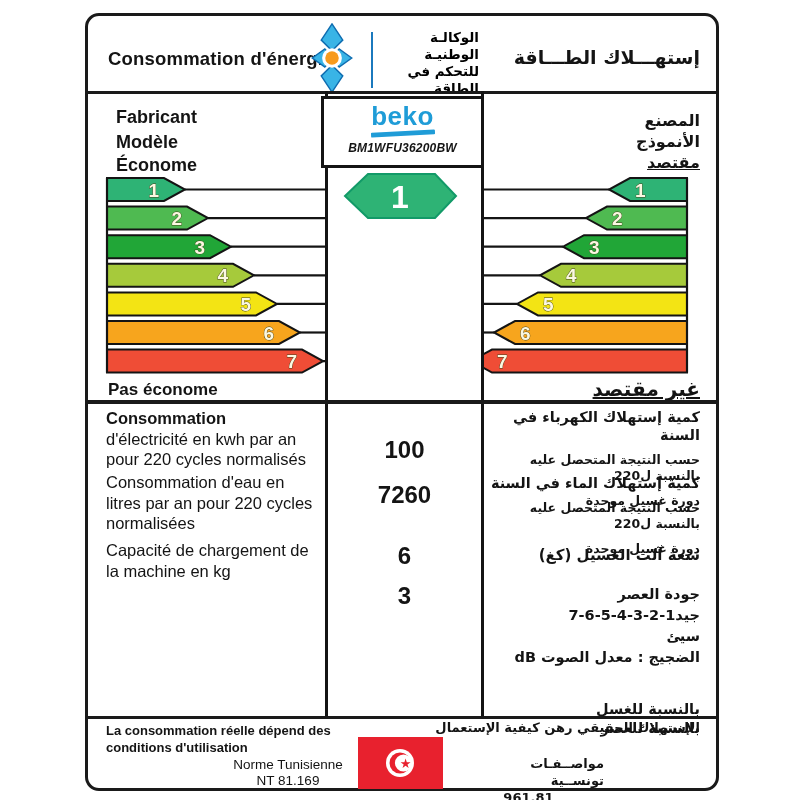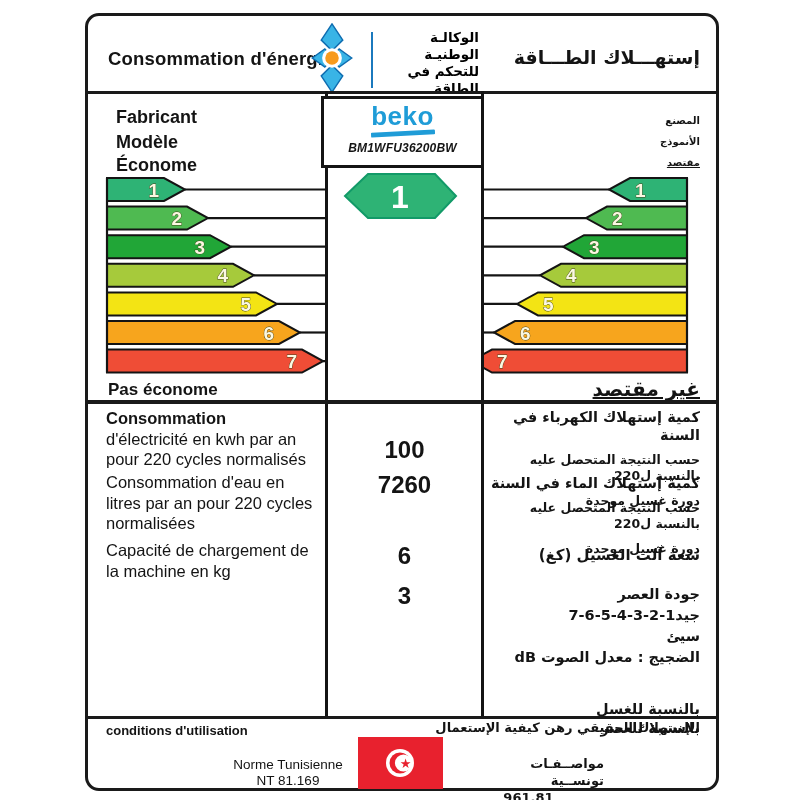--- a/index.html
+++ b/index.html
@@ -18,21 +18,21 @@
   
   .hdr-fr{left:20px;top:32px;font-size:18.5px;font-weight:bold;letter-spacing:.2px;}
   .anme-logo{left:221px;top:7px;}
   .anme-div{left:283px;top:16px;width:2px;height:56px;background:#1b79bd;}
   .anme-text{left:291px;top:13px;width:100px;text-align:right;color:#000000;}
   .anme-text .l{font-size:13.5px;font-weight:bold;line-height:17px;}
   .anme-text .acr{font-size:17px;letter-spacing:5px;font-weight:bold;text-align:left;margin-top:2px;font-family:"Liberation Sans",sans-serif;direction:ltr;}
   .hdr-ar{right:16px;top:30px;font-size:19px;font-weight:bold;}
   
   .flab{left:20px;font-size:18px;font-weight:600;margin-left:8px;}
-  .rlabs{right:16px;top:94px;font-size:10px;font-weight:bold;line-height:21px;text-align:right;}
+  .rlabs{right:16px;top:94px;font-size:16px;font-weight:bold;line-height:21px;text-align:right;}
   .rlabs .u{text-decoration:underline;}
   
   .center-col{left:237px;top:75px;width:153px;height:625px;border-left:3px solid #141414;border-right:3px solid #141414;}
   .brand-box{left:233px;top:80px;width:157px;height:66px;border:3px solid #141414;background:#fff;z-index:3;text-align:center;}
   .beko{font-size:26px;font-weight:bold;color:#1f9cd7;letter-spacing:.5px;line-height:26px;margin-top:4px;}
   .swoosh{width:64px;height:5px;background:#1f9cd7;margin:2px auto 5px auto;transform:rotate(-3deg);border-radius:1px;}
   .model{font-size:12px;font-weight:bold;letter-spacing:.2px;font-style:italic;}
   .hex{left:254px;top:155px;z-index:2;}
   
   .scale{z-index:1;}
@@ -171,21 +171,21 @@
     <div>Consommation d'eau en</div>
     <div>litres par an pour 220 cycles</div>
     <div>normalisées</div>
   </div>
   <div class="abs frrow" style="top:524px;">
     <div>Capacité de chargement de</div>
     <div>la machine en kg</div>
   </div>
 
   <div class="abs val" style="top:396px;margin-top:24px;">100</div>
-  <div class="abs val" style="top:455px;">7260</div>
+  <div class="abs val" style="top:465px;">7260</div>
   <div class="abs val" style="top:526px;">6</div>
   <div class="abs val" style="top:566px;">3</div>
 
   <div class="abs arrow-col ar" style="top:392px;">
     <div class="artitle">كمية إستهلاك الكهرباء في السنة</div>
     <div class="arsub" style="margin-top:8px;">حسب النتيجة المتحصل عليه بالنسبة ل220</div>
     <div class="arsub" style="margin-top:9px;">دورة غسيل موحدة</div>
   </div>
   <div class="abs arrow-col ar" style="top:458px;">
     <div class="artitle">كمية إستهلاك الماء في السنة</div>
@@ -198,20 +198,21 @@
     <div class="arline ltr-embed">7-6-5-4-3-2-1جيد</div>
     <div class="arline">سيئ</div>
     <div class="arline">الضجيج : معدل الصوت dB</div>
     <div class="arline" style="line-height:19px;margin-top:32px;">بالنسبة للغسل</div>
     <div class="arline" style="line-height:19px;">بالنسبة للعصر</div>
   </div>
 
   <div class="hline" style="top:700px;height:3px;"></div>
 
   <div class="abs foot-fr">
+    <div>La consommation réelle dépend des</div>
     <div>conditions d'utilisation</div>
   </div>
   <div class="abs norme">
     <div>Norme Tunisienne</div>
     <div>NT 81.169</div>
   </div>
 
   <svg class="abs flag" width="85" height="52" viewBox="0 0 85 52">
     <rect x="0" y="0" width="85" height="52" fill="#e8212e"></rect>
     <circle cx="42" cy="26" r="14" fill="#ffffff"></circle>

